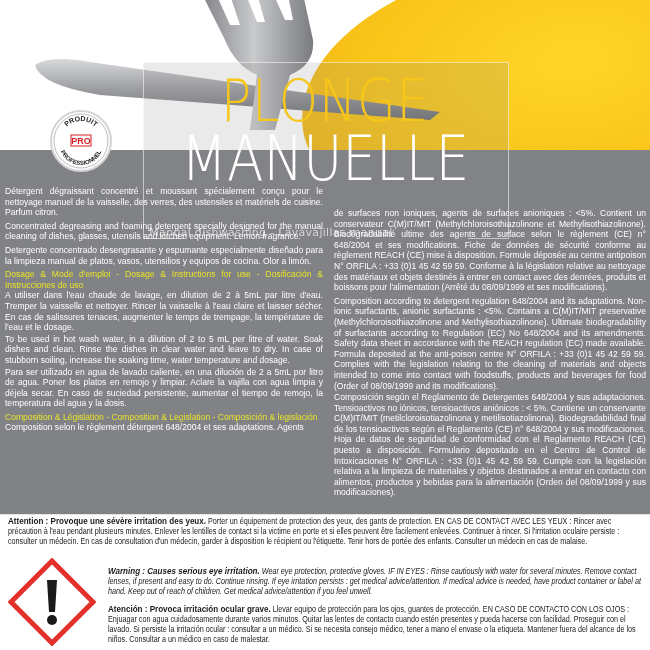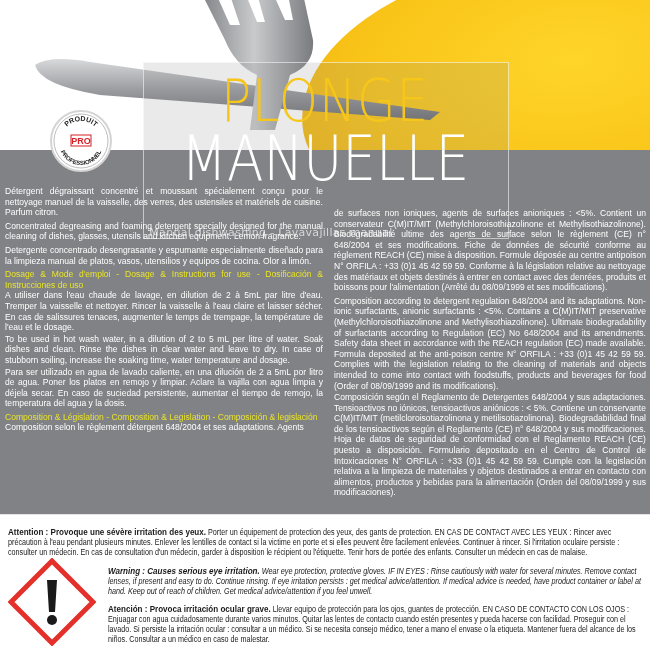--- a/index.html
+++ b/index.html
@@ -14,21 +14,21 @@
   .title-plonge { position: absolute; left: 0; top: 72px; width: 650px; text-align: center; font-family: "DejaVu Sans", sans-serif; font-weight: 200; font-size: 58px; letter-spacing: 1px; color: #f6c61b; line-height: 1; transform: scaleX(0.86); transform-origin: center; }
   .title-manuelle { position: absolute; left: 0; top: 128px; width: 650px; text-align: center; font-family: "DejaVu Sans", sans-serif; font-weight: 200; font-size: 62px; color: #ffffff; line-height: 1; transform: scaleX(0.86); transform-origin: center; }
   .subtitle { position: absolute; left: 0; top: 226px; width: 542px; text-align: center; font-size: 11px; color: #d6d7da; letter-spacing: 0.3px; font-family: "DejaVu Sans", sans-serif; font-weight: 400; }
   .pro-badge { position: absolute; left: 50px; top: 110px; width: 58px; height: 58px; border-radius: 50%; background: #ffffff; border: 2px solid #d4d4d4; }
   .col { position: absolute; top: 186px; color: #ffffff; font-family: Liberation Sans, sans-serif; font-size: 9.2px; line-height: 10.6px; }
   .col p { margin: 0 0 3px 0; text-align: justify; transform: scaleX(0.93); transform-origin: left; width: 107.5%; }
   .col .hdr { color: #e9e427; }
   .col-left { left: 5px; width: 318px; }
   .col-right { left: 334px; width: 312px; top: 187px; margin-top: 21px; }
   .warning { position: absolute; left: 0; top: 515px; width: 650px; height: 135px; background: #ffffff; color: #1a1a1a; font-family: "Liberation Sans", sans-serif; font-size: 8.4px; line-height: 10.1px; }
-  .warn-fr { position: absolute; left: 8px; top: 12px; width: 638px; }
+  .warn-fr { position: absolute; left: 8px; top: 1px; width: 638px; }
   .warn-en { position: absolute; left: 108px; top: 51px; width: 538px; font-style: italic; }
   .warn-es { position: absolute; left: 108px; top: 89px; width: 538px; }
   .warning p { margin: 0; transform: scaleX(0.86); transform-origin: left; width: 116%; }
   .warning b { font-weight: 700; font-size: 9.4px; }
   .ghs { position: absolute; left: 8px; top: 43px; width: 88px; height: 88px; }
   .warn-line { position: absolute; left: 0; top: 514px; width: 650px; height: 1px; background: #e4e4e4; }
 </style>
 </head>
 <body>
 

